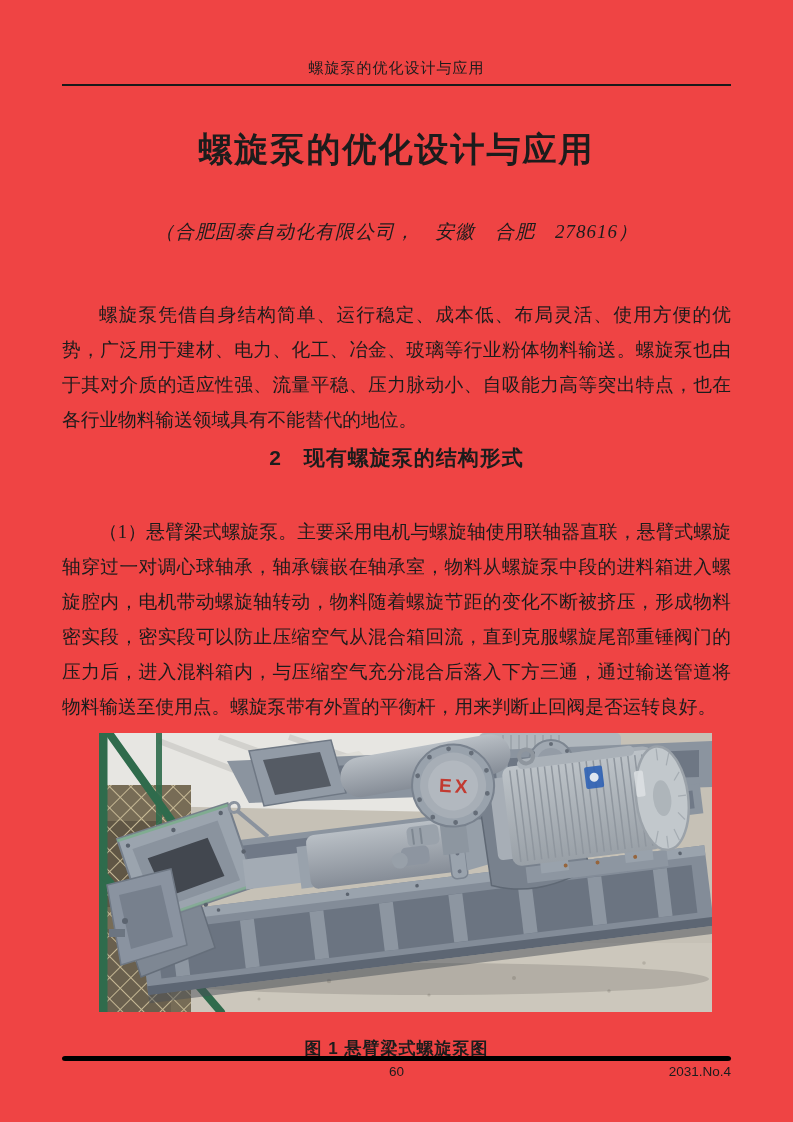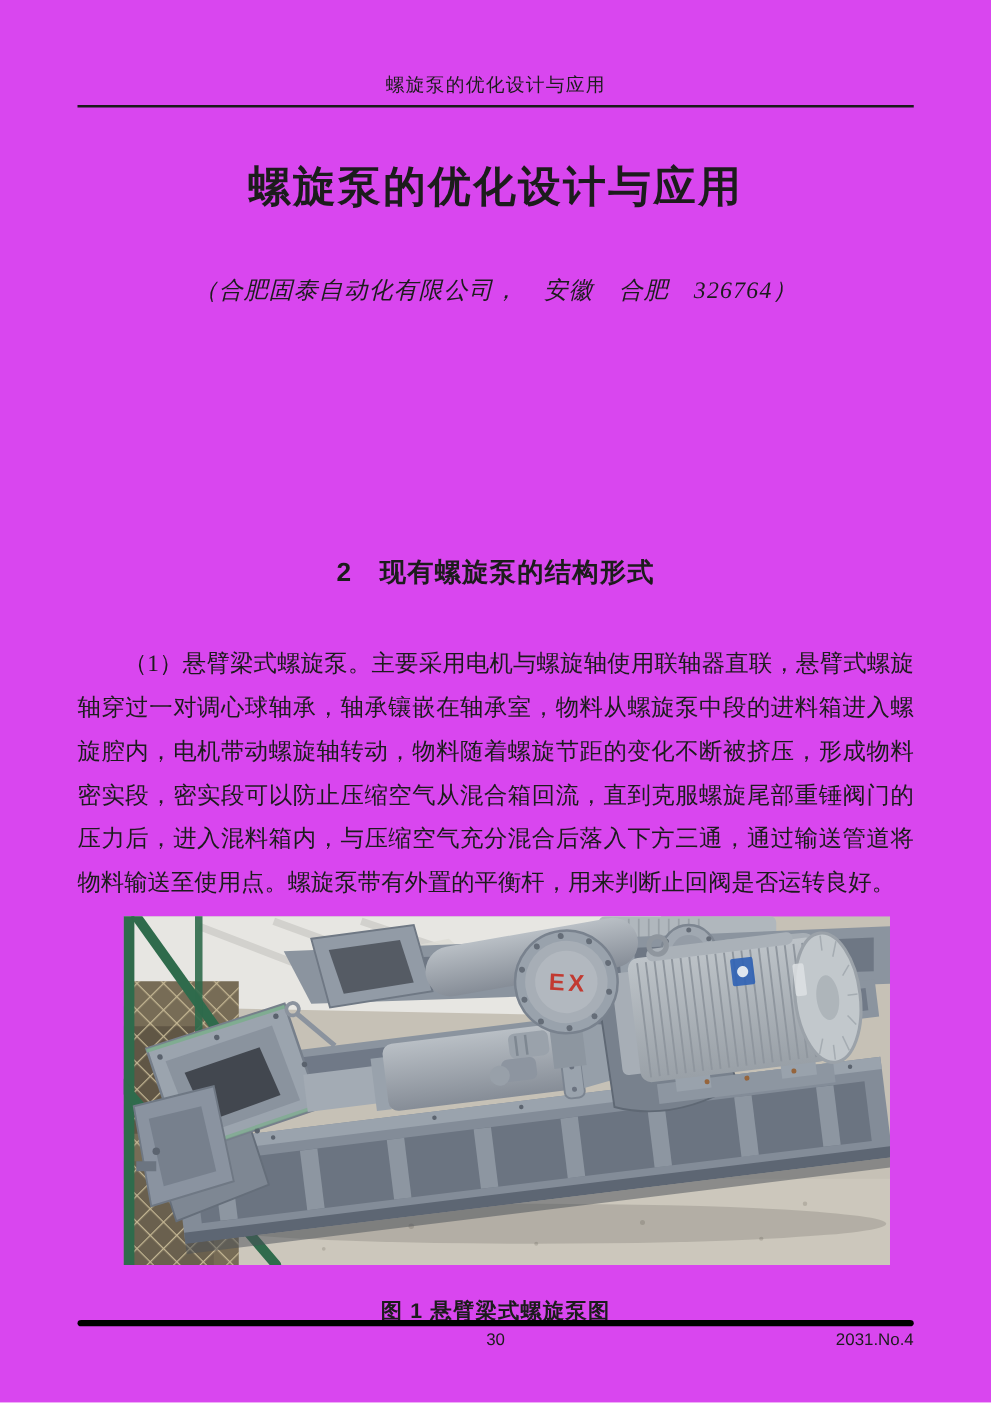--- a/index.html
+++ b/index.html
@@ -1,19 +1,19 @@
 <!DOCTYPE html>
 <html><head>
 <meta charset="utf-8">
 <style>
   * { margin:0; padding:0; box-sizing:border-box; }
   html,body { background:#ffffff; }
   .page {
     position:relative; width:793px; height:1122px; margin:0 auto;
-    background:#d946ef; color:#1c1c1c; overflow:hidden;
+    background:#ef4444; color:#1c1c1c; overflow:hidden;
     font-family:"Liberation Serif","DejaVu Serif",serif;
   }
   .abs { position:absolute; }
   .centered { left:0; width:100%; text-align:center; }
   .running-head { top:59px; font-size:15px; letter-spacing:1px; }
   .head-rule { top:84px; left:62px; width:669px; height:2px; background:#1a1a1a; }
   .doc-title {
     top:127px; font-size:34px; font-weight:bold; letter-spacing:2px;
     font-family:"Liberation Sans","DejaVu Sans",sans-serif;
   }
@@ -52,22 +52,23 @@
 </head>
 <body>
 
 <div class="page">
 
   <div class="abs centered running-head">螺旋泵的优化设计与应用</div>
   <div class="abs head-rule"></div>
 
   <div class="abs centered doc-title">螺旋泵的优化设计与应用</div>
 
-  <div class="abs centered affiliation">（合肥固泰自动化有限公司，　安徽　合肥　326764）</div>
-
+  <div class="abs centered affiliation">（合肥固泰自动化有限公司，　安徽　合肥　278616）</div>
+
+  <div class="abs body-text para1">螺旋泵凭借自身结构简单、运行稳定、成本低、布局灵活、使用方便的优势，广泛用于建材、电力、化工、冶金、玻璃等行业粉体物料输送。螺旋泵也由于其对介质的适应性强、流量平稳、压力脉动小、自吸能力高等突出特点，也在各行业物料输送领域具有不能替代的地位。</div>
 
   <div class="abs sec-heading sec2">2　现有螺旋泵的结构形式</div>
   <div class="abs body-text para3">（1）悬臂梁式螺旋泵。主要采用电机与螺旋轴使用联轴器直联，悬臂式螺旋轴穿过一对调心球轴承，轴承镶嵌在轴承室，物料从螺旋泵中段的进料箱进入螺旋腔内，电机带动螺旋轴转动，物料随着螺旋节距的变化不断被挤压，形成物料密实段，密实段可以防止压缩空气从混合箱回流，直到克服螺旋尾部重锤阀门的压力后，进入混料箱内，与压缩空气充分混合后落入下方三通，通过输送管道将物料输送至使用点。螺旋泵带有外置的平衡杆，用来判断止回阀是否运转良好。</div>
 
   <svg class="abs figure-photo" viewBox="0 0 613 279" xmlns="http://www.w3.org/2000/svg">
     <defs>
       <linearGradient id="cylGrad" x1="0" y1="0" x2="0" y2="1">
         <stop offset="0" stop-color="#b9bfc5"></stop>
           <stop offset="1" stop-color="#868d97"></stop>
       </linearGradient>
@@ -307,16 +308,16 @@
       <polygon points="8,152 72,136 88,212 22,232" fill="#8a93a0" stroke="#6f7884" stroke-width="1.5"></polygon>
       <polygon points="20,162 62,152 74,204 32,216" fill="#77808d"></polygon>
       <circle cx="26" cy="188" r="3" fill="#5c6470"></circle>
       <rect x="10" y="196" width="16" height="8" fill="#6c7581"></rect>
     </g>
   </svg>
 
   <div class="abs centered figure-caption">图 1 悬臂梁式螺旋泵图</div>
 
   <div class="abs footer-rule"></div>
-  <div class="abs centered footer-page">30</div>
+  <div class="abs centered footer-page">60</div>
   <div class="abs footer-issue">2031.No.4</div>
 
 </div>
 
 </body></html>

